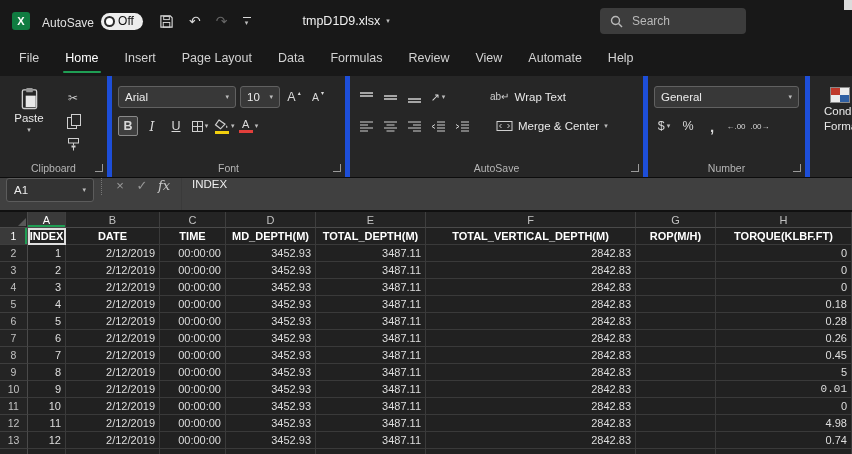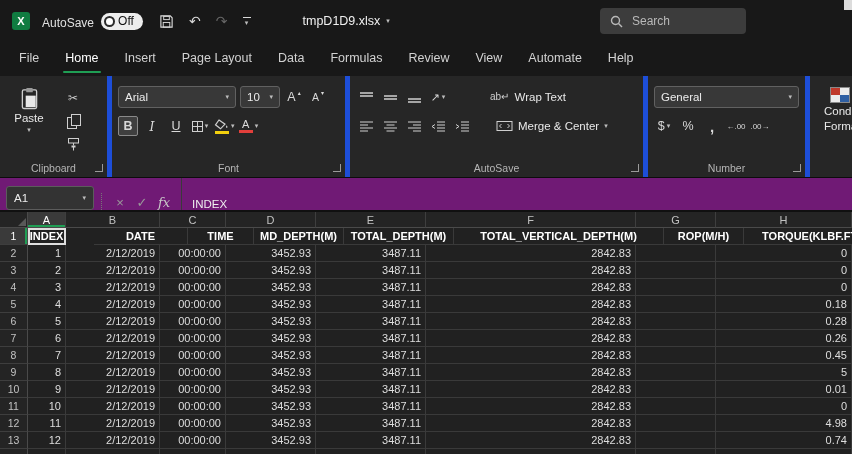--- a/index.html
+++ b/index.html
@@ -58,21 +58,21 @@
                linear-gradient(#cfcfcf,#cfcfcf) center/1px 11px no-repeat}
   .lbl-btn{display:flex;align-items:center;gap:5px;font-size:11.5px;color:#e8e8e8;white-space:nowrap}
   .wrap-i{font-size:10px;line-height:8px;color:#cfcfcf}
   .spc40{width:34px}.spc20{width:16px}
   .dec-i{font-size:8px;color:#d9d9d9;letter-spacing:0}
   .cf-btn{display:flex;flex-direction:column;align-items:flex-start;gap:2px;padding:3px 0 0 8px;font-size:11.5px;color:#e8e8e8;line-height:13px}
   .cf-icon{width:20px;height:16px;border:1px solid #8a8a8a;display:grid;grid-template-columns:1fr 1fr;grid-template-rows:1fr 1fr;margin-left:6px}
   .cf-icon span:nth-child(1){background:#c0392b}.cf-icon span:nth-child(2){background:#ececec}
   .cf-icon span:nth-child(3){background:#ececec}.cf-icon span:nth-child(4){background:#2e5fa3}
   
-  .fbar{height:34px;background:#701a75;display:flex;align-items:flex-end;border-bottom:2px solid #101010}
+  .fbar{height:34px;background:#404040;display:flex;align-items:flex-start;border-bottom:2px solid #101010}
   .namebox{width:88px;height:24px;margin-left:6px;background:#333;border:1px solid #5c5c5c;border-radius:3px;display:flex;align-items:center;padding:0 7px;font-size:11.5px;color:#ececec}
   .namebox .chev{margin-left:auto}
   .fsep{height:17px;border-left:1px dotted #767676;margin:0 7px}
   .fbtn{width:22px;text-align:center;color:#9a9a9a;font-size:13px}
   .fx{font-family:"DejaVu Serif",serif;font-style:italic;color:#c8c8c8}
   .fdiv{border-left:1px solid #3a3a3a;height:100%;margin-left:6px}
   .finput{flex:1;margin-left:10px;font-size:11.5px;color:#eee}
   
   .sheet{background:#212121}
   .srow{display:flex}
@@ -354,21 +354,21 @@
       <div class="colhdr" style="width: 66px;">C</div>
       <div class="colhdr" style="width: 90px;">D</div>
       <div class="colhdr" style="width: 110px;">E</div>
       <div class="colhdr" style="width: 210px;">F</div>
       <div class="colhdr" style="width: 80px;">G</div>
       <div class="colhdr" style="width: 136px;">H</div>
     </div>
     <div class="srow">
       <div class="rownum sel">1</div>
       <div class="cell hdr active" style="width: 38px;">INDEX</div>
-      <div class="cell hdr" style="width: 94px; margin-left: 28px;">DATE</div>
+      <div class="cell hdr" style="width: 94px;">DATE</div>
       <div class="cell hdr" style="width: 66px;">TIME</div>
       <div class="cell hdr" style="width: 90px;">MD_DEPTH(M)</div>
       <div class="cell hdr" style="width: 110px;">TOTAL_DEPTH(M)</div>
       <div class="cell hdr" style="width: 210px;">TOTAL_VERTICAL_DEPTH(M)</div>
       <div class="cell hdr" style="width: 80px;">ROP(M/H)</div>
       <div class="cell hdr" style="width: 136px;">TORQUE(KLBF.FT)</div>
     </div>
     <div class="srow">
       <div class="rownum">2</div>
       <div class="cell" style="width: 38px;">1</div>
@@ -459,21 +459,21 @@
     </div>
     <div class="srow">
       <div class="rownum">10</div>
       <div class="cell" style="width: 38px;">9</div>
       <div class="cell" style="width: 94px;">2/12/2019</div>
       <div class="cell" style="width: 66px;">00:00:00</div>
       <div class="cell" style="width: 90px;">3452.93</div>
       <div class="cell" style="width: 110px;">3487.11</div>
       <div class="cell" style="width: 210px;">2842.83</div>
       <div class="cell" style="width: 80px;"></div>
-      <div class="cell" style="width: 136px;">0.01</div>
+      <div class="cell" style="width: 136px; font-family: Liberation Mono, monospace;">0.01</div>
     </div>
     <div class="srow">
       <div class="rownum">11</div>
       <div class="cell" style="width: 38px;">10</div>
       <div class="cell" style="width: 94px;">2/12/2019</div>
       <div class="cell" style="width: 66px;">00:00:00</div>
       <div class="cell" style="width: 90px;">3452.93</div>
       <div class="cell" style="width: 110px;">3487.11</div>
       <div class="cell" style="width: 210px;">2842.83</div>
       <div class="cell" style="width: 80px;"></div>

